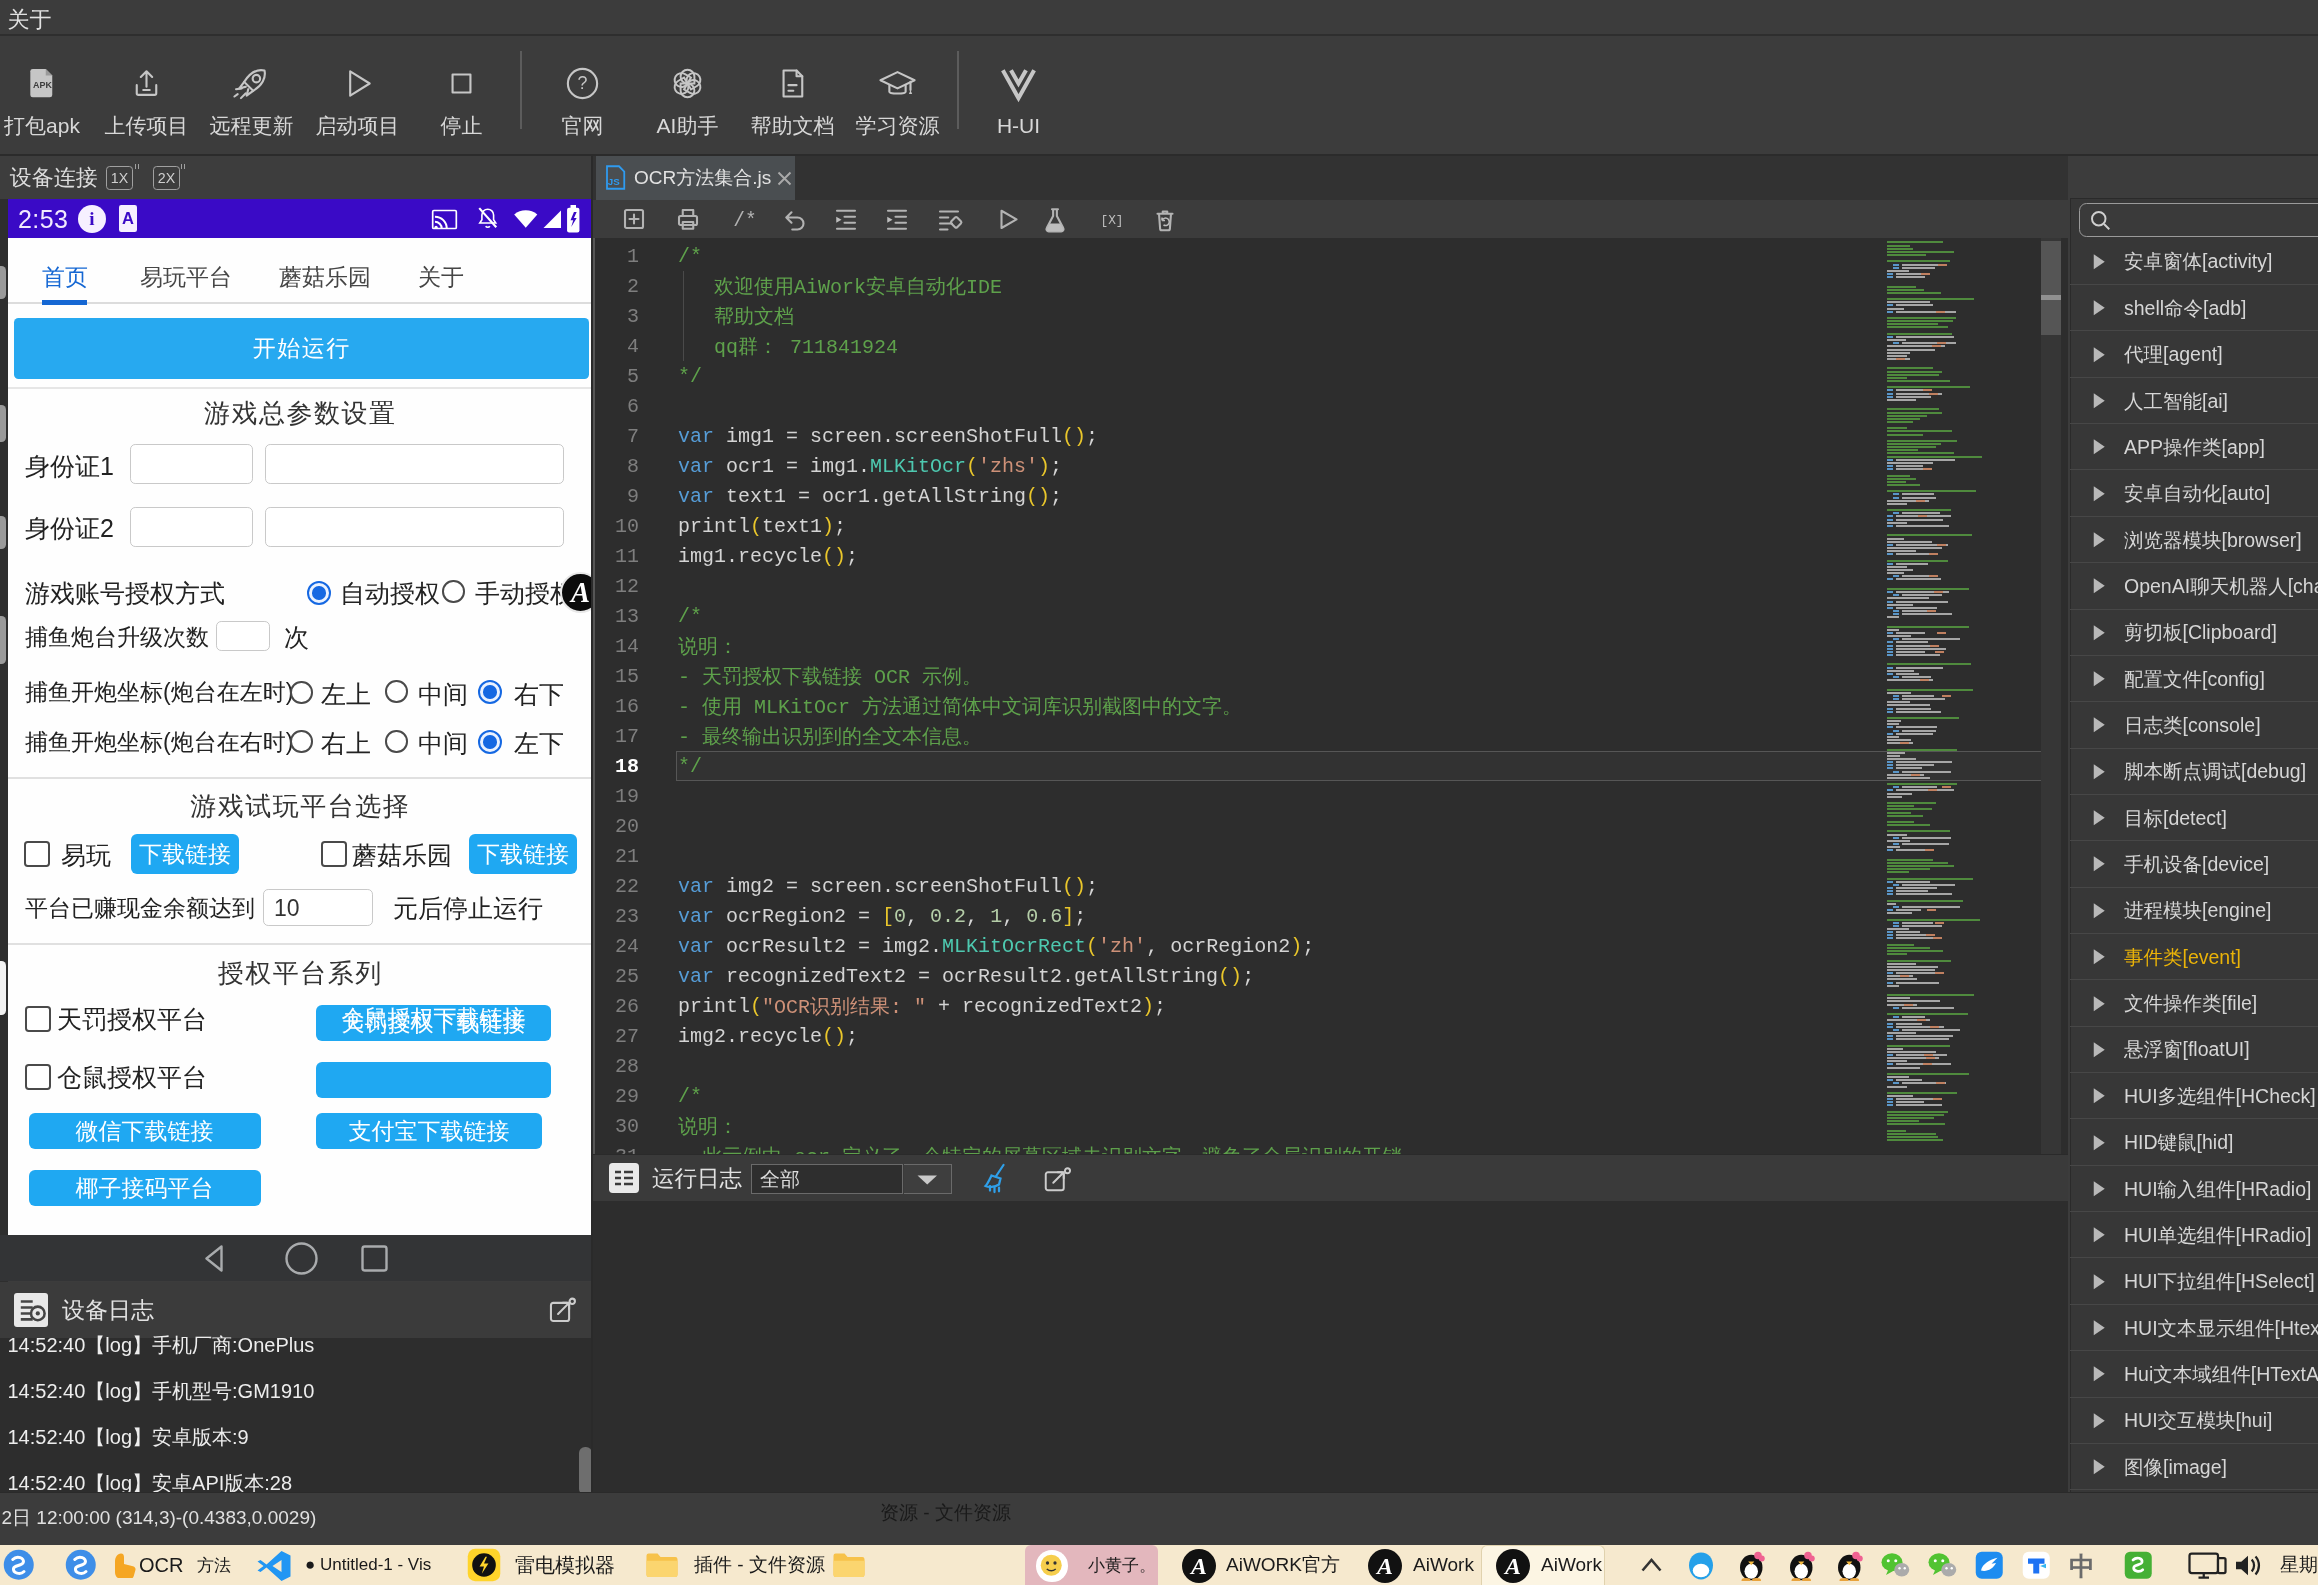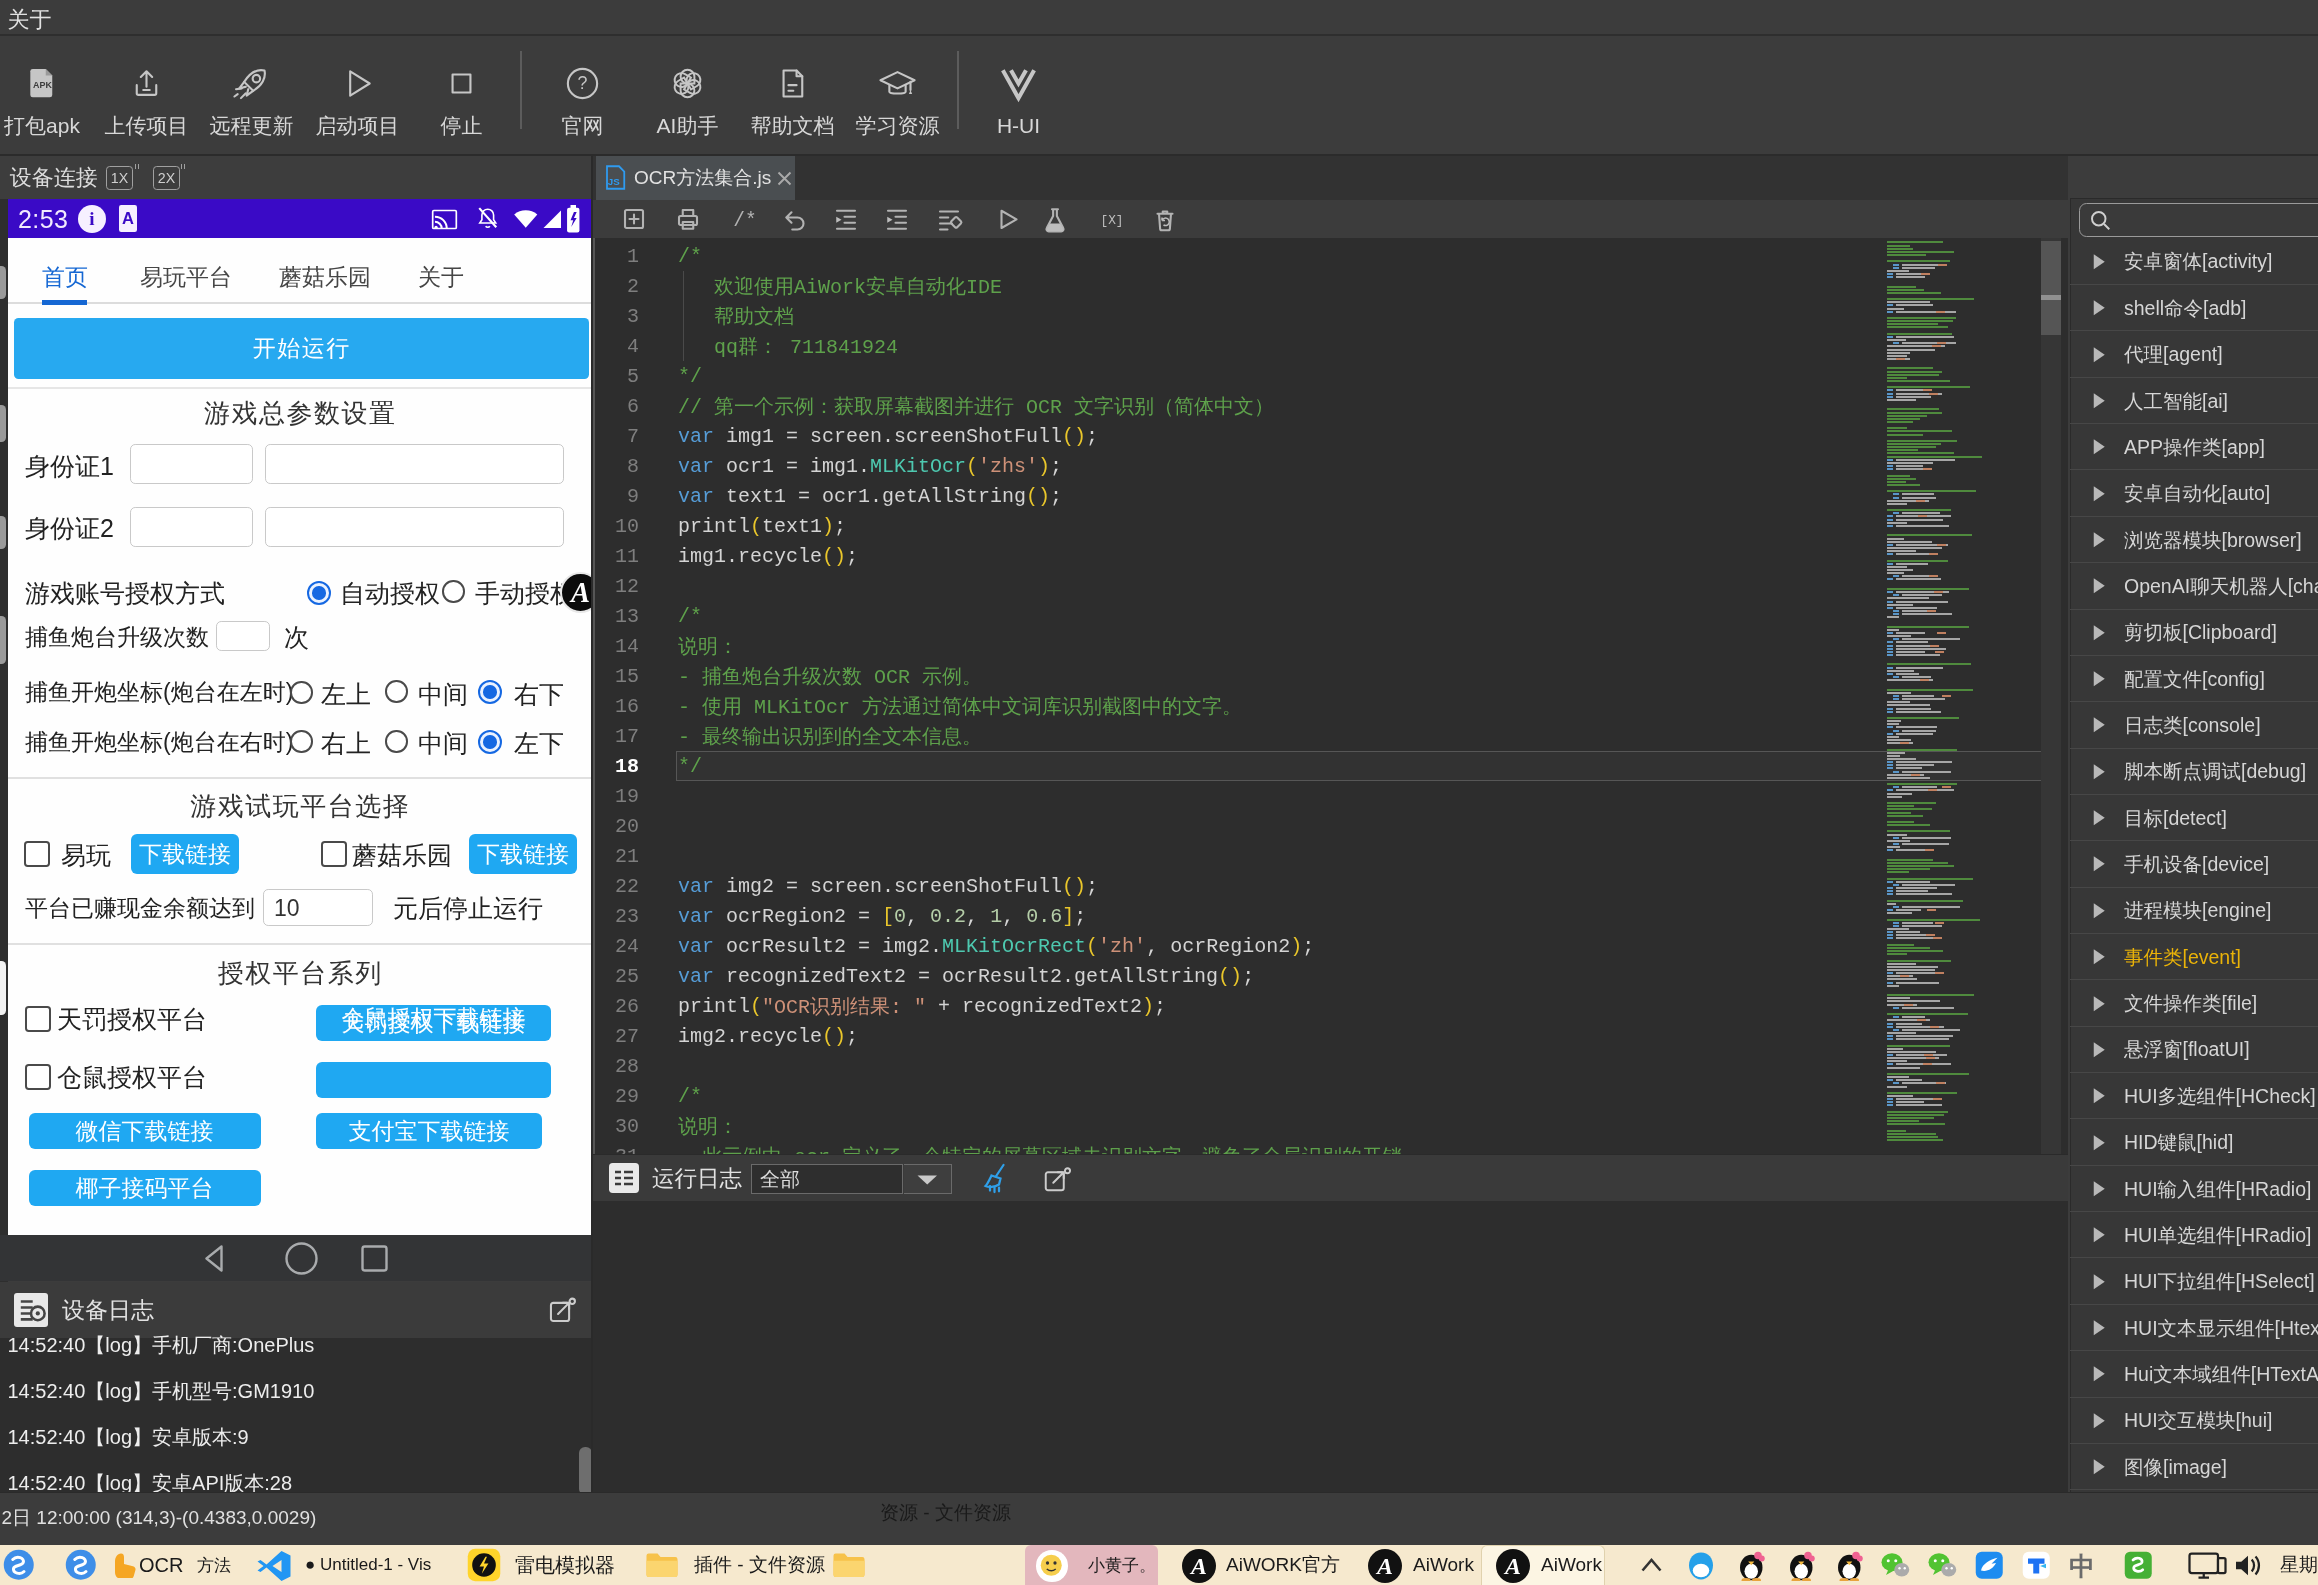--- a/index.html
+++ b/index.html
@@ -282,38 +282,37 @@
       <div class="mono" style="position:absolute;left:678px;top:241px;height:30px;display:flex;align-items:center;font-size:20px;white-space:pre;"><span style="color:#5EA14B;">/*</span></div>
       <div class="mono" style="position:absolute;left:592px;top:271px;width:47px;height:30px;display:flex;align-items:center;justify-content:flex-end;font-size:20px;color:#7E7E7E;">2</div>
       <div class="mono" style="position:absolute;left:678px;top:271px;height:30px;display:flex;align-items:center;font-size:20px;white-space:pre;"><span style="color:#5EA14B;">   欢迎使用AiWork安卓自动化IDE</span></div>
       <div class="mono" style="position:absolute;left:592px;top:301px;width:47px;height:30px;display:flex;align-items:center;justify-content:flex-end;font-size:20px;color:#7E7E7E;">3</div>
       <div class="mono" style="position:absolute;left:678px;top:301px;height:30px;display:flex;align-items:center;font-size:20px;white-space:pre;"><span style="color:#5EA14B;">   帮助文档</span></div>
       <div class="mono" style="position:absolute;left:592px;top:331px;width:47px;height:30px;display:flex;align-items:center;justify-content:flex-end;font-size:20px;color:#7E7E7E;">4</div>
       <div class="mono" style="position:absolute;left:678px;top:331px;height:30px;display:flex;align-items:center;font-size:20px;white-space:pre;"><span style="color:#5EA14B;">   qq群： 711841924</span></div>
       <div class="mono" style="position:absolute;left:592px;top:361px;width:47px;height:30px;display:flex;align-items:center;justify-content:flex-end;font-size:20px;color:#7E7E7E;">5</div>
       <div class="mono" style="position:absolute;left:678px;top:361px;height:30px;display:flex;align-items:center;font-size:20px;white-space:pre;"><span style="color:#5EA14B;">*/</span></div>
       <div class="mono" style="position:absolute;left:592px;top:391px;width:47px;height:30px;display:flex;align-items:center;justify-content:flex-end;font-size:20px;color:#7E7E7E;">6</div>
-      <div class="mono" style="position:absolute;left:678px;top:391px;height:30px;display:flex;align-items:center;font-size:20px;white-space:pre;"><span style="color:#5EA14B;">// 第一个示例：获取屏幕截图并进行 OCR 文字识别（简体中文）</span></div>
       <div class="mono" style="position:absolute;left:592px;top:421px;width:47px;height:30px;display:flex;align-items:center;justify-content:flex-end;font-size:20px;color:#7E7E7E;">7</div>
       <div class="mono" style="position:absolute;left:678px;top:421px;height:30px;display:flex;align-items:center;font-size:20px;white-space:pre;"><span style="color:#569CD6;">var</span><span style="color:#D4D4D4;"> img1 = screen.screenShotFull</span><span style="color:#E9C62B;">()</span><span style="color:#D4D4D4;">;</span></div>
       <div class="mono" style="position:absolute;left:592px;top:451px;width:47px;height:30px;display:flex;align-items:center;justify-content:flex-end;font-size:20px;color:#7E7E7E;">8</div>
       <div class="mono" style="position:absolute;left:678px;top:451px;height:30px;display:flex;align-items:center;font-size:20px;white-space:pre;"><span style="color:#569CD6;">var</span><span style="color:#D4D4D4;"> ocr1 = img1.</span><span style="color:#4EC9B0;">MLKitOcr</span><span style="color:#E9C62B;">(</span><span style="color:#CE9178;">'zhs'</span><span style="color:#E9C62B;">)</span><span style="color:#D4D4D4;">;</span></div>
       <div class="mono" style="position:absolute;left:592px;top:481px;width:47px;height:30px;display:flex;align-items:center;justify-content:flex-end;font-size:20px;color:#7E7E7E;">9</div>
       <div class="mono" style="position:absolute;left:678px;top:481px;height:30px;display:flex;align-items:center;font-size:20px;white-space:pre;"><span style="color:#569CD6;">var</span><span style="color:#D4D4D4;"> text1 = ocr1.getAllString</span><span style="color:#E9C62B;">()</span><span style="color:#D4D4D4;">;</span></div>
       <div class="mono" style="position:absolute;left:592px;top:511px;width:47px;height:30px;display:flex;align-items:center;justify-content:flex-end;font-size:20px;color:#7E7E7E;">10</div>
       <div class="mono" style="position:absolute;left:678px;top:511px;height:30px;display:flex;align-items:center;font-size:20px;white-space:pre;"><span style="color:#D4D4D4;">printl</span><span style="color:#E9C62B;">(</span><span style="color:#D4D4D4;">text1</span><span style="color:#E9C62B;">)</span><span style="color:#D4D4D4;">;</span></div>
       <div class="mono" style="position:absolute;left:592px;top:541px;width:47px;height:30px;display:flex;align-items:center;justify-content:flex-end;font-size:20px;color:#7E7E7E;">11</div>
       <div class="mono" style="position:absolute;left:678px;top:541px;height:30px;display:flex;align-items:center;font-size:20px;white-space:pre;"><span style="color:#D4D4D4;">img1.recycle</span><span style="color:#E9C62B;">()</span><span style="color:#D4D4D4;">;</span></div>
       <div class="mono" style="position:absolute;left:592px;top:571px;width:47px;height:30px;display:flex;align-items:center;justify-content:flex-end;font-size:20px;color:#7E7E7E;">12</div>
       <div class="mono" style="position:absolute;left:592px;top:601px;width:47px;height:30px;display:flex;align-items:center;justify-content:flex-end;font-size:20px;color:#7E7E7E;">13</div>
       <div class="mono" style="position:absolute;left:678px;top:601px;height:30px;display:flex;align-items:center;font-size:20px;white-space:pre;"><span style="color:#5EA14B;">/*</span></div>
       <div class="mono" style="position:absolute;left:592px;top:631px;width:47px;height:30px;display:flex;align-items:center;justify-content:flex-end;font-size:20px;color:#7E7E7E;">14</div>
       <div class="mono" style="position:absolute;left:678px;top:631px;height:30px;display:flex;align-items:center;font-size:20px;white-space:pre;"><span style="color:#5EA14B;">说明：</span></div>
       <div class="mono" style="position:absolute;left:592px;top:661px;width:47px;height:30px;display:flex;align-items:center;justify-content:flex-end;font-size:20px;color:#7E7E7E;">15</div>
-      <div class="mono" style="position:absolute;left:678px;top:661px;height:30px;display:flex;align-items:center;font-size:20px;white-space:pre;"><span style="color:#5EA14B;">- 捕鱼炮台升级次数 OCR 示例。</span></div>
+      <div class="mono" style="position:absolute;left:678px;top:661px;height:30px;display:flex;align-items:center;font-size:20px;white-space:pre;"><span style="color:#5EA14B;">- 天罚授权下载链接 OCR 示例。</span></div>
       <div class="mono" style="position:absolute;left:592px;top:691px;width:47px;height:30px;display:flex;align-items:center;justify-content:flex-end;font-size:20px;color:#7E7E7E;">16</div>
       <div class="mono" style="position:absolute;left:678px;top:691px;height:30px;display:flex;align-items:center;font-size:20px;white-space:pre;"><span style="color:#5EA14B;">- 使用 MLKitOcr 方法通过简体中文词库识别截图中的文字。</span></div>
       <div class="mono" style="position:absolute;left:592px;top:721px;width:47px;height:30px;display:flex;align-items:center;justify-content:flex-end;font-size:20px;color:#7E7E7E;">17</div>
       <div class="mono" style="position:absolute;left:678px;top:721px;height:30px;display:flex;align-items:center;font-size:20px;white-space:pre;"><span style="color:#5EA14B;">- 最终输出识别到的全文本信息。</span></div>
       <div class="mono" style="position:absolute;left:592px;top:751px;width:47px;height:30px;display:flex;align-items:center;justify-content:flex-end;font-size:20px;color:#FFFFFF;font-weight:bold;">18</div>
       <div class="mono" style="position:absolute;left:678px;top:751px;height:30px;display:flex;align-items:center;font-size:20px;white-space:pre;"><span style="color:#5EA14B;">*/</span></div>
       <div class="mono" style="position:absolute;left:592px;top:781px;width:47px;height:30px;display:flex;align-items:center;justify-content:flex-end;font-size:20px;color:#7E7E7E;">19</div>
       <div class="mono" style="position:absolute;left:592px;top:811px;width:47px;height:30px;display:flex;align-items:center;justify-content:flex-end;font-size:20px;color:#7E7E7E;">20</div>
       <div class="mono" style="position:absolute;left:592px;top:841px;width:47px;height:30px;display:flex;align-items:center;justify-content:flex-end;font-size:20px;color:#7E7E7E;">21</div>
       <div class="mono" style="position:absolute;left:592px;top:871px;width:47px;height:30px;display:flex;align-items:center;justify-content:flex-end;font-size:20px;color:#7E7E7E;">22</div>

